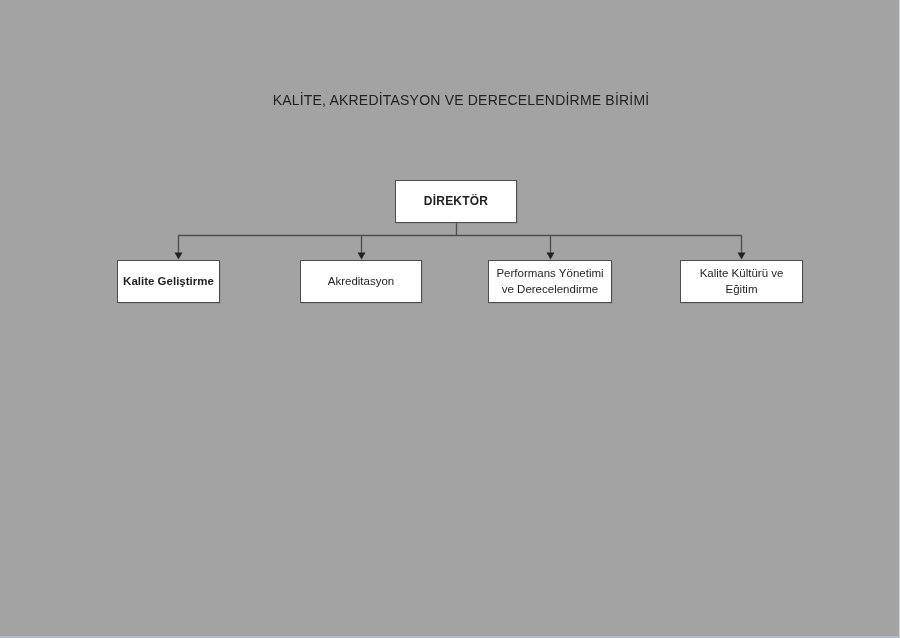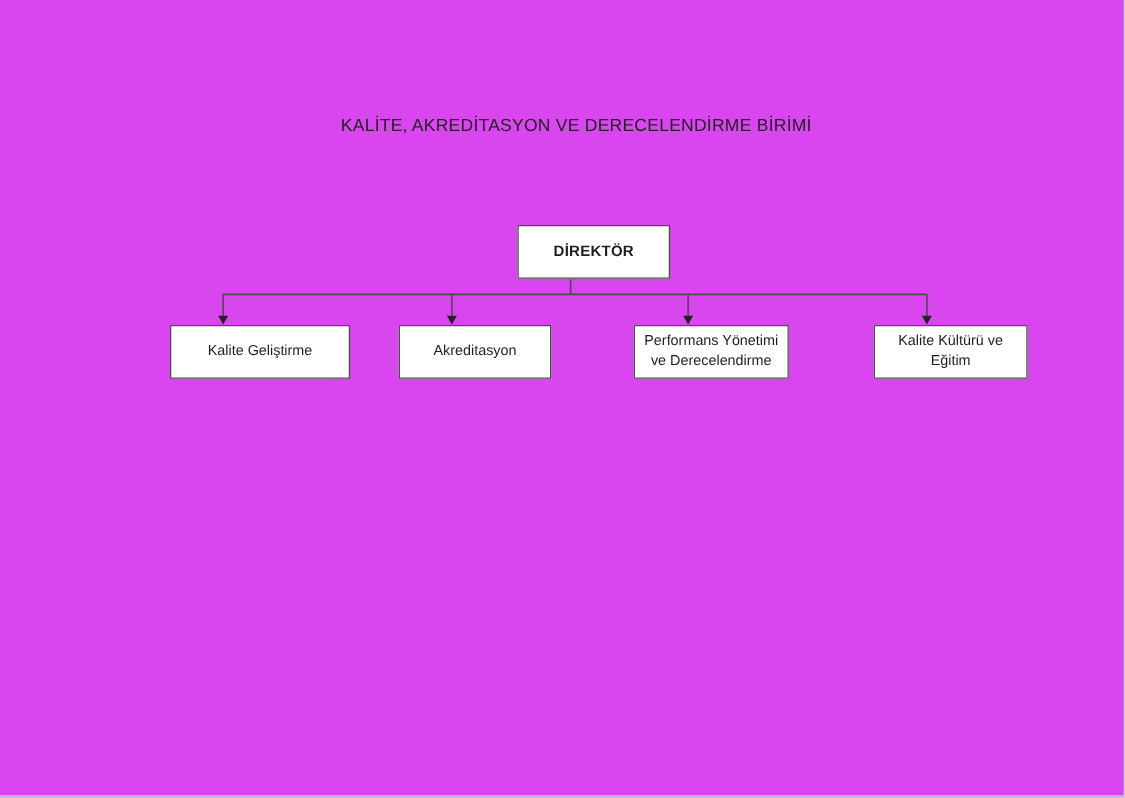--- a/index.html
+++ b/index.html
@@ -4,21 +4,21 @@
 <style>
   html, body {
     margin: 0;
     padding: 0;
     background: #ffffff;
   }
   .page {
     position: relative;
     width: 900px;
     height: 638px;
-    background: #d946ef;
+    background: #a3a3a3;
     font-family: "Liberation Sans", "DejaVu Sans", sans-serif;
     overflow: hidden;
     border-right: 1px solid #ccd3db;
     border-bottom: 2px solid #aebbc9;
     box-sizing: border-box;
   }
   .chart-title {
     position: absolute;
     top: 92px;
     left: 11px;
@@ -39,42 +39,41 @@
     position: absolute;
     box-sizing: border-box;
     background: #ffffff;
     border: 1px solid #4d4d4d;
     box-shadow: 1px 1px 0 rgba(130,130,130,0.35);
     display: flex;
     align-items: center;
     justify-content: center;
     text-align: center;
     color: #1f1f1f;
-    margin-left: 19px;
   }
   .node .label {
     line-height: 1.35;
     padding: 0 2px;
   }
   .node-root {
     left: 395px;
     top: 180px;
     width: 122px;
     height: 43px;
     font-size: 12px;
     font-weight: 700;
     letter-spacing: 0.2px;
   }
   .node-child {
     top: 260px;
     height: 43px;
     font-size: 11.5px;
     font-weight: 400;
   }
-  .node-child-1 { left: 117px; width: 144px; }
+  .node-child-1 { left: 117px; width: 103px; font-weight: bold; }
   .node-child-2 { left: 300px; width: 122px; text-align: center; }
   .node-child-3 { left: 488px; width: 124px; }
   .node-child-4 { left: 680px; width: 123px; }
 </style>
 </head>
 <body>
 
 <div class="page">
 
   <div class="chart-title">KALİTE, AKREDİTASYON VE DERECELENDİRME BİRİMİ</div>

